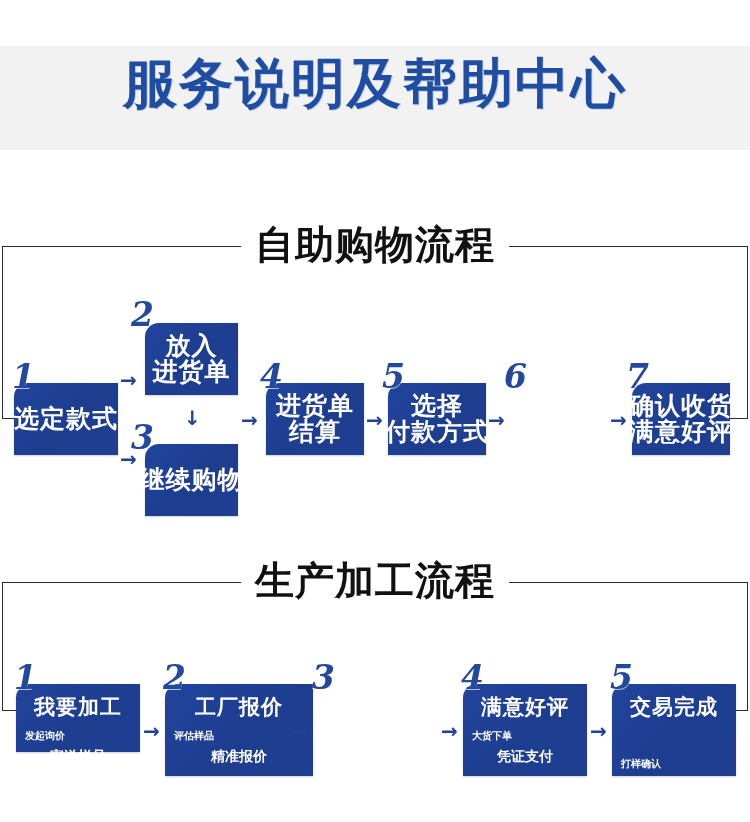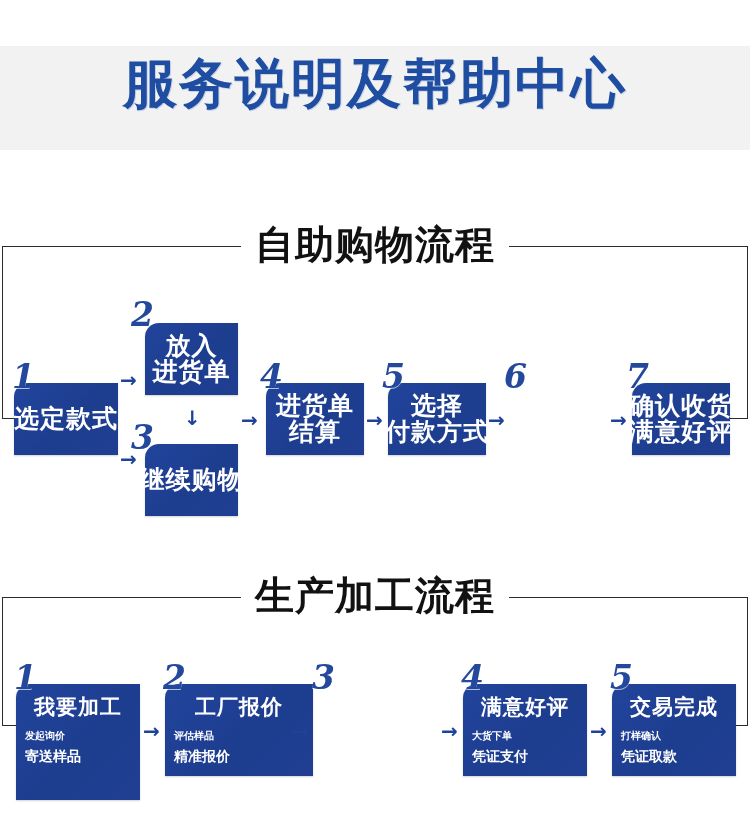--- a/index.html
+++ b/index.html
@@ -132,21 +132,21 @@
     font-weight: bold;
     text-align: left;
     margin-top: 4px;
     white-space: nowrap;
     font-family: "DejaVu Sans", "Liberation Sans", sans-serif;
   }
   .node2 .sub2 {
     font-size: 14px;
     line-height: 21px;
     font-weight: bold;
-    text-align: left;
+    text-align: center;
     white-space: nowrap;
     font-family: "DejaVu Sans", "Liberation Sans", sans-serif;
   }
 
   
   .step-num {
     position: absolute;
     font-size: 33px;
     line-height: 33px;
     font-weight: bold;
@@ -236,37 +236,37 @@
   <div class="step-num" style="left:626px; top:360px;">7</div>
 
   <div class="arrow-r" style="left:120px; top:370px;">→</div>
   <div class="arrow-r" style="left:120px; top:449px;">→</div>
   <div class="arrow-d" style="left:184px; top:408px;">↓</div>
   <div class="arrow-r" style="left:241px; top:410px;">→</div>
   <div class="arrow-r" style="left:366px; top:410px;">→</div>
   <div class="arrow-r" style="left:488px; top:410px;">→</div>
   <div class="arrow-r" style="left:610px; top:410px;">→</div>
 
-  <div class="section" style="top:597px; height:130px;">
+  <div class="section" style="top:582px; height:130px;">
 
     <div class="frame-line" style="left:0; width:268px;"></div>
     <div class="frame-line" style="left:484px; width:262px;"></div>
 
     <div class="frame-left-v" style="height:128px;"></div>
     <div class="frame-right-v" style="height:128px;"></div>
 
     <div class="frame-foot" style="left:0; top:128px; width:22px;"></div>
     <div class="frame-foot" style="right:0; top:128px; width:40px;"></div>
 
     <div class="section-legend">
       <span class="legend-inner">生产加工流程</span>
     </div>
   </div>
 
-  <div class="node node2" style="left:16px; top:684px; width:124px; height:116px;">
+  <div class="node node2" style="left:16px; top:684px; width:124px; height:68px;">
     <div class="title">我要加工</div>
     <div class="sub1">发起询价</div>
     <div class="sub2">寄送样品</div>
   </div>
   <div class="step-num" style="left:14px; top:661px;">1</div>
 
   <div class="node node2" style="left:165px; top:684px; width:148px; height:92px;">
     <div class="title">工厂报价</div>
     <div class="sub1">评估样品</div>
     <div class="sub2">精准报价</div>
@@ -275,21 +275,21 @@
 
   <div class="step-num" style="left:312px; top:661px;">3</div>
 
   <div class="node node2" style="left:463px; top:684px; width:124px; height:92px;">
     <div class="title">满意好评</div>
     <div class="sub1">大货下单</div>
     <div class="sub2">凭证支付</div>
   </div>
   <div class="step-num" style="left:461px; top:661px;">4</div>
 
-  <div class="node node2" style="left:612px; top:684px; width:124px; height:92px;">
+  <div class="node node2" style="left:612px; top:684px; width:124px; height:92px;gap:28px;">
     <div class="title">交易完成</div>
     <div class="sub1">打样确认</div>
     <div class="sub2">凭证取款</div>
   </div>
   <div class="step-num" style="left:610px; top:661px;">5</div>
 
   <div class="arrow-r" style="left:143px; top:721px;">→</div>
   <div class="arrow-r" style="left:292px; top:721px;">→</div>
   <div class="arrow-r" style="left:441px; top:721px;">→</div>
   <div class="arrow-r" style="left:590px; top:721px;">→</div>

